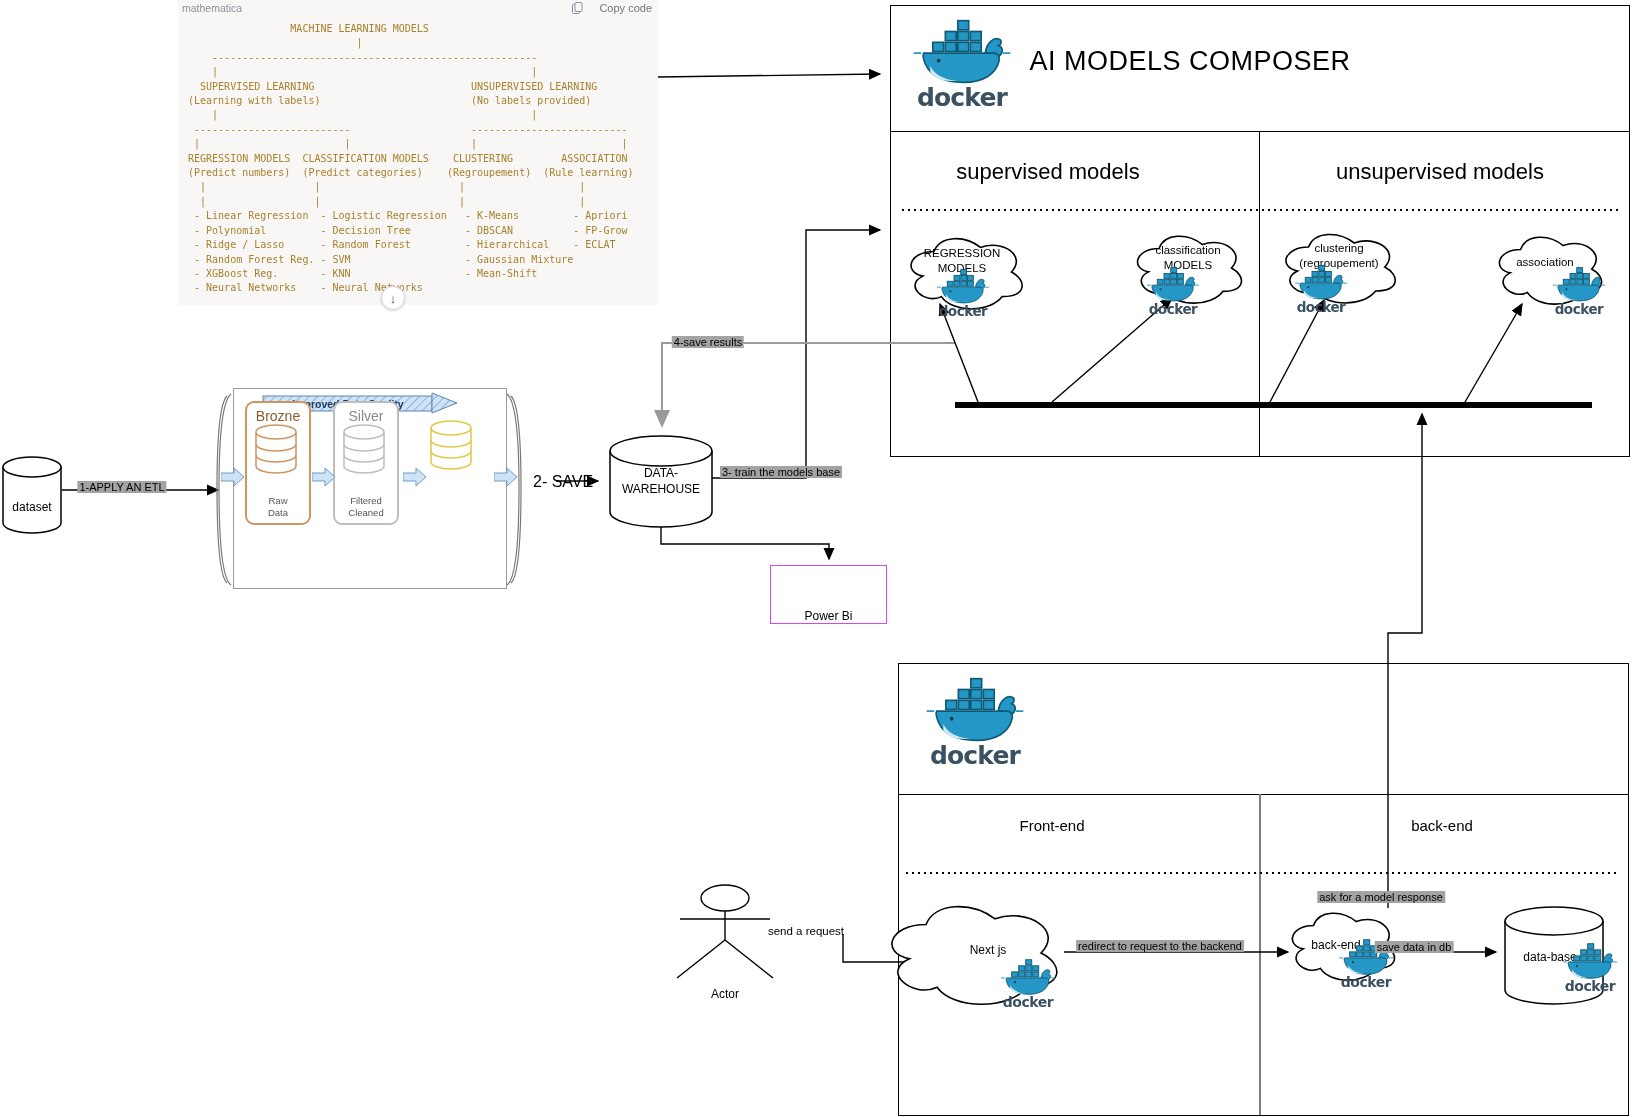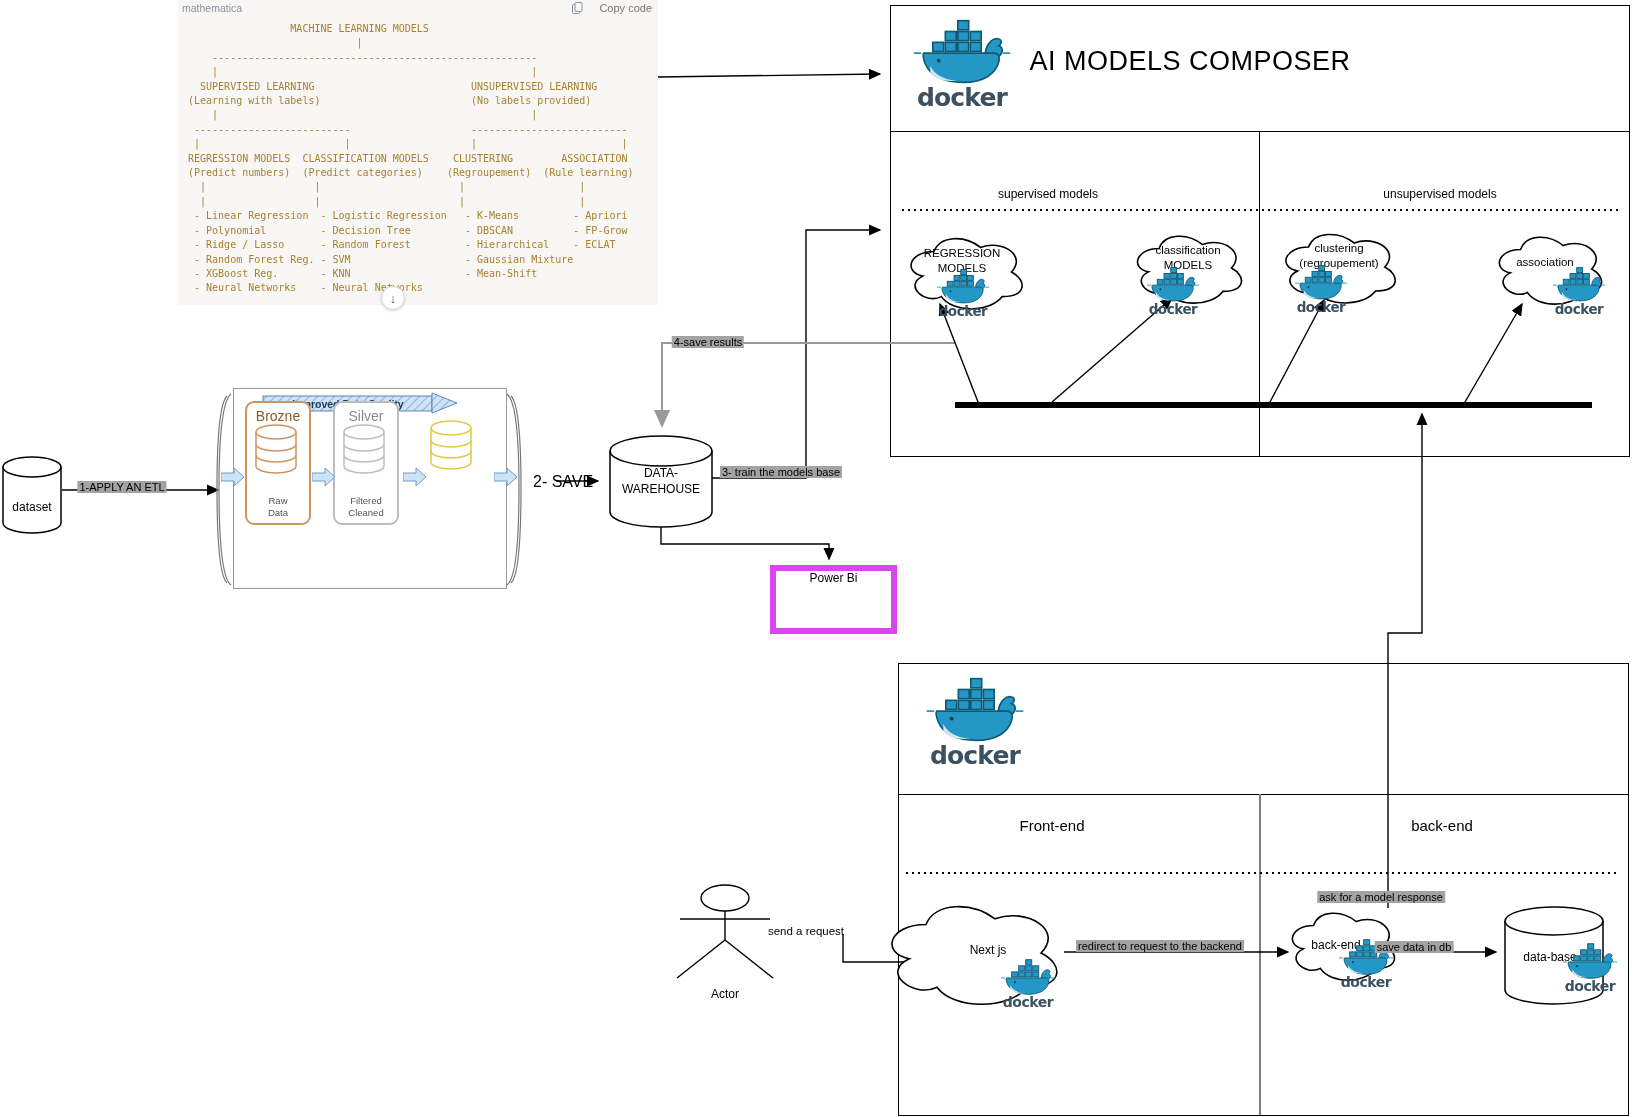--- a/index.html
+++ b/index.html
@@ -12,40 +12,40 @@
   .copy-btn{right:6px;top:2px;font-size:11px;color:#777;display:flex;align-items:center;gap:16px;cursor:pointer;border:none;background:none;padding:0;}
   .tree{left:10px;top:22px;margin:0;font-family:"DejaVu Sans Mono",monospace;font-size:10px;
         line-height:14.4px;color:var(--tree_text,#a9802c);white-space:pre;}
   .scroll-btn{left:381px;top:286px;width:24px;height:24px;border-radius:50%;background:#fff;
         border:1px solid #d5d5dd;box-shadow:0 1px 3px rgba(0,0,0,.15);font-size:13px;color:#555;
         display:flex;align-items:center;justify-content:center;cursor:pointer;padding:0;}
   
   .bigbox{border:1px solid #000;background:transparent;}
   .titlerow{position:absolute;left:0;top:0;width:100%;border-bottom:1px solid #000;}
   .boxtitle{font-size:27px;letter-spacing:.5px;white-space:nowrap;text-align:center;}
-  .sectlabel{font-size:12px;white-space:nowrap;transform:translateX(-50%);margin-top:28px;}
+  .sectlabel{font-size:22px;white-space:nowrap;transform:translateX(-50%);}
   .sectlabel2{font-size:15px;white-space:nowrap;transform:translateX(-50%);}
   .vdiv{border-left:1px solid #000;width:0;}
   .vdiv-gray{border-left:2px solid #7d7d7d;width:0;}
   
   .ctext{transform:translateX(-50%);text-align:center;font-size:11.5px;white-space:nowrap;}
   .node-lb{font-size:12px;}
   .lbl{font-size:11px;white-space:nowrap;transform:translateX(-50%);background:#a3a3a3;padding:0 2px;}
   .lbl-plain{font-size:11.5px;white-space:nowrap;transform:translateX(-50%);}
   
   .med-rect{left:233px;top:388px;width:272px;height:199px;border:1px solid #9a9a9a;}
   .card{border-radius:9px;background:#fff;border:2px solid #ccc;}
   .card.bronze{border-color:var(--bronze,#cf9560);}
   .card.silver{border-color:var(--silver,#bdbdbd);}
   .card.gold{border-color:var(--gold,#e0ca45);}
   .card-title{width:100%;text-align:center;font-size:14px;margin-top:5px;}
   .bronze .card-title{color:#8a5a2a;} .silver .card-title{color:#8a8a8a;} .gold .card-title{color:#9a8d3a;}
   .card-lines{position:absolute;left:0;width:100%;text-align:center;font-size:9.5px;line-height:12px;color:#555;}
-  .powerbi{left:770px;top:565px;width:115px;height:57px;border:6px solid #d946ef;display:flex;
-           align-items:flex-start;justify-content:center;font-size:12px;}
+  .powerbi{left:770px;top:565px;width:115px;height:57px;border:1px solid #d946ef;display:flex;
+           align-items:flex-end;justify-content:center;font-size:12px;}
   svg{display:block;}
 </style>
 </head>
 <body>
 
 <div id="canvas">
 
   <svg width="0" height="0" style="position:absolute">
     <defs>
       <symbol id="docker-logo" viewBox="0 0 120 120">

